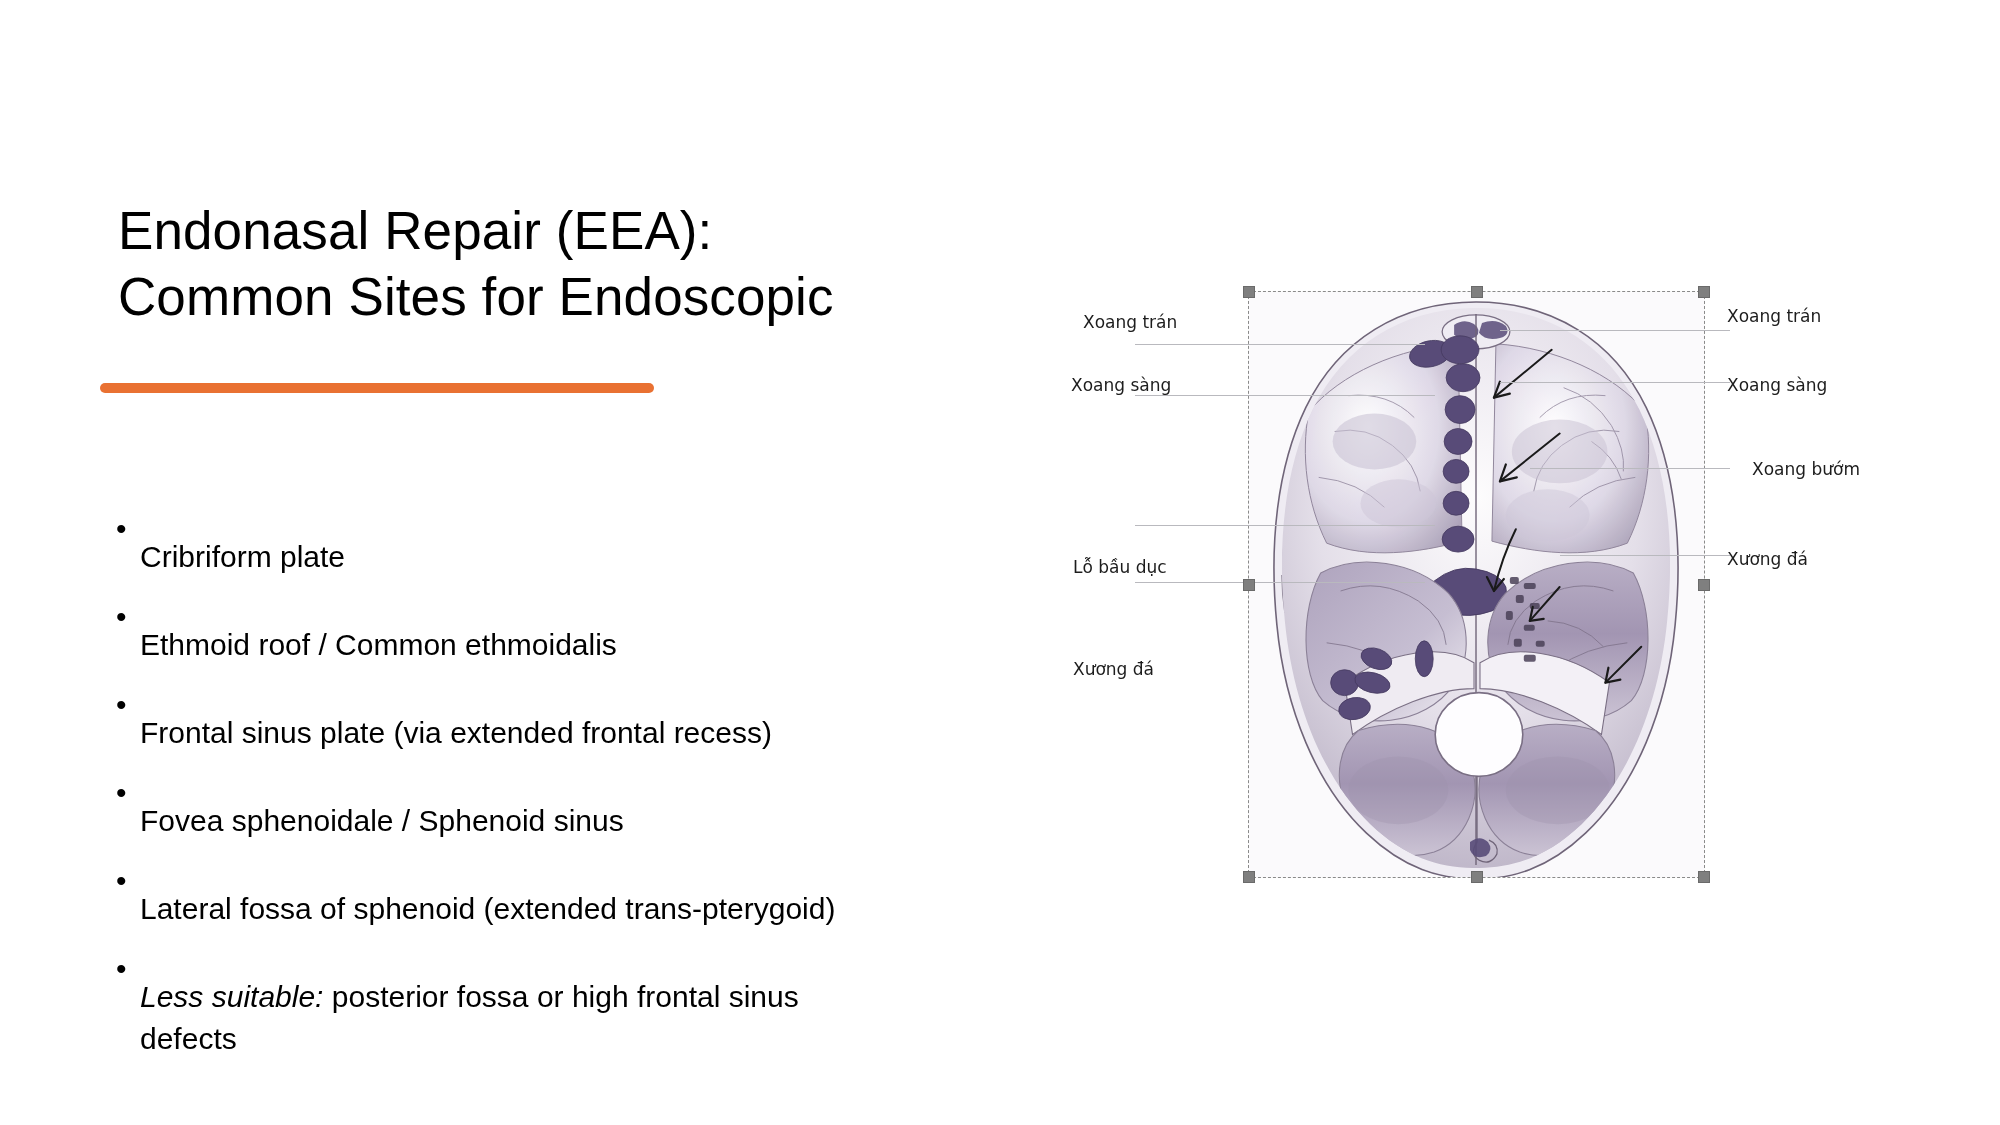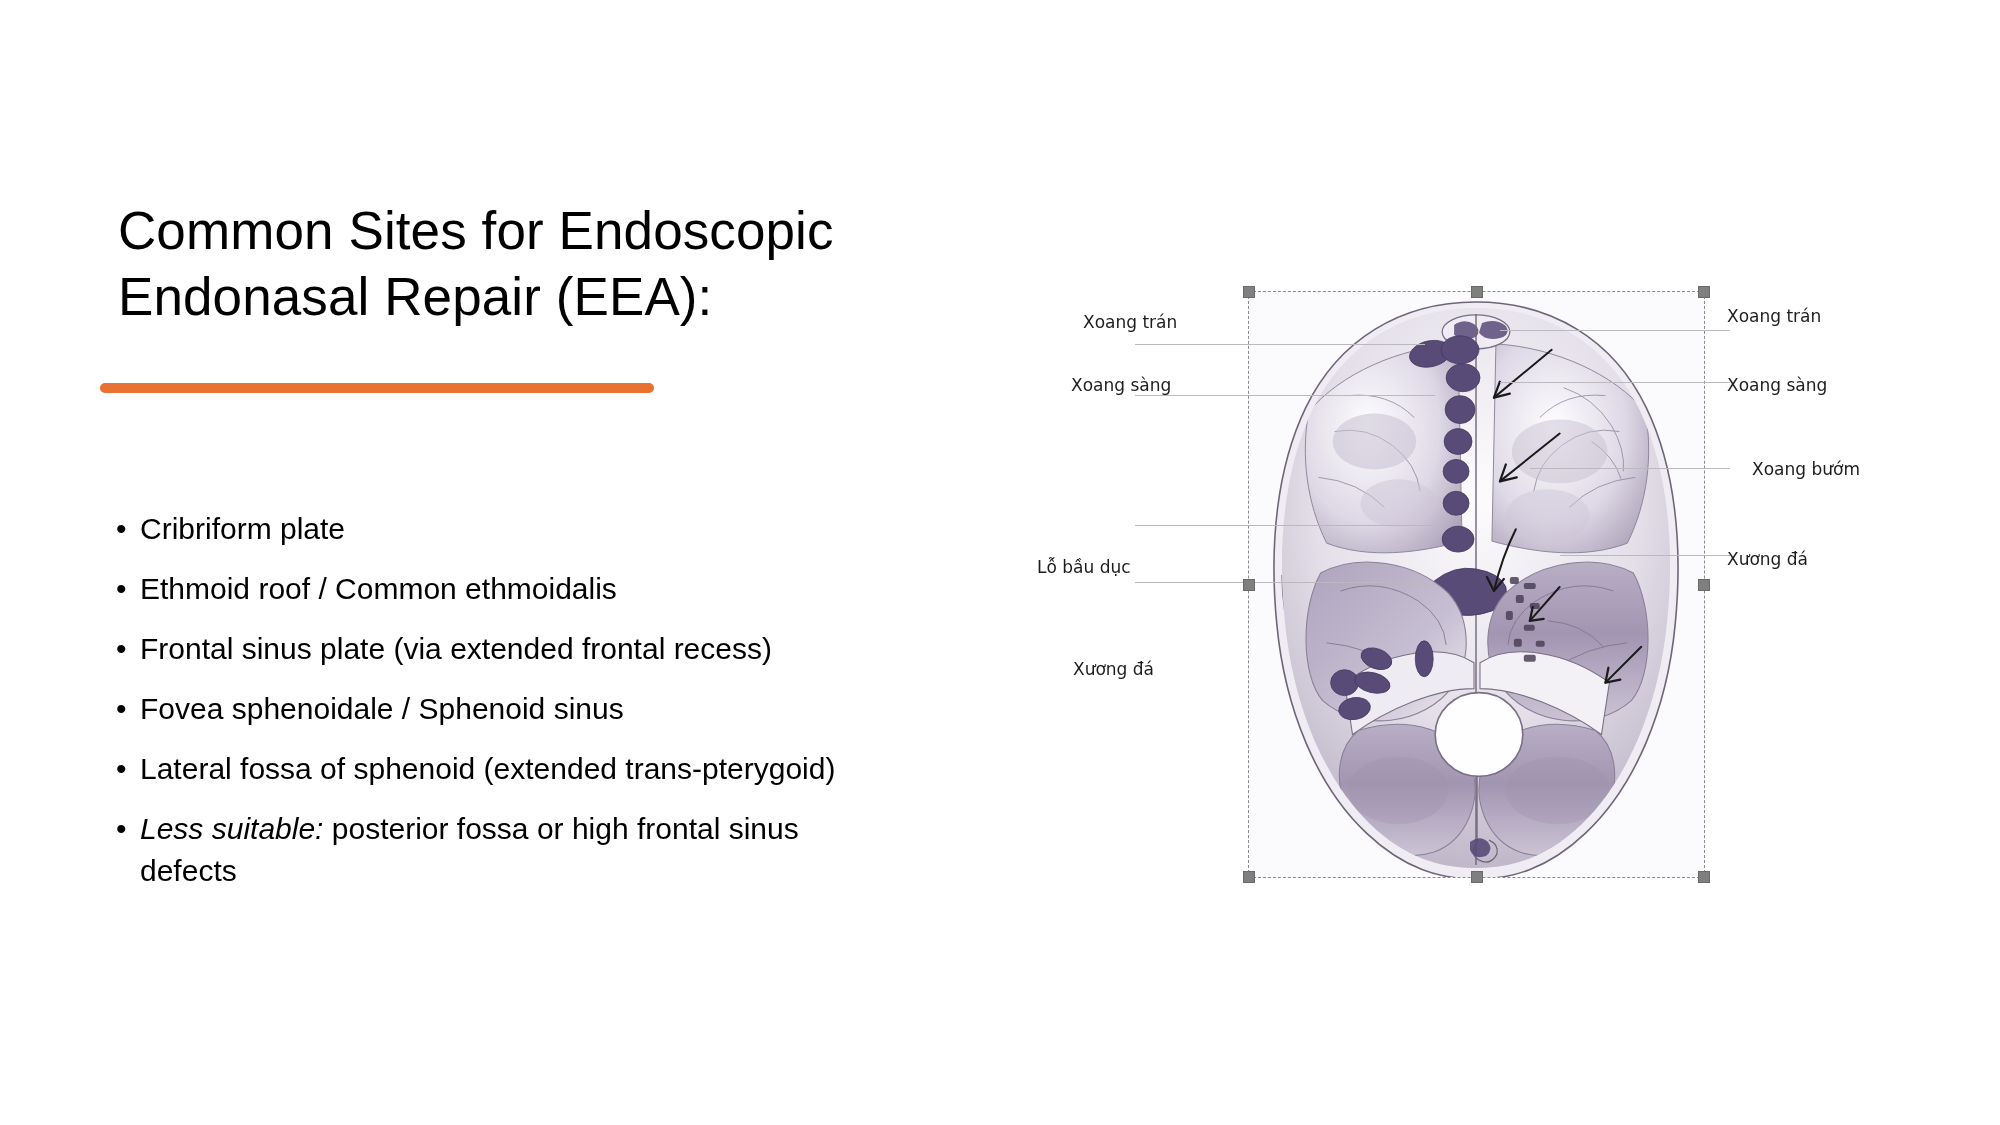--- a/index.html
+++ b/index.html
@@ -53,20 +53,21 @@
     color:#000;
     text-align:left;
     padding-left:4px;
     box-sizing:border-box;
   }
   .bullet-text{
     font-size:30px;
     line-height:42px;
     color:#000;
     flex:1;
+    margin-top:28px;
   }
   .bullet-text .ital{}
 
   
   .picture-frame{
     position:absolute;
     left:1248px; top:291px;
     width:457px; height:587px;
     box-sizing:border-box;
     border:1px dashed #8a8a8a;
@@ -110,22 +111,22 @@
     background:#b9b9be;
     z-index:1;
   }
 </style>
 </head>
 <body>
 
 <div class="slide">
 
   <div class="title-block">
+    <div class="title-line">Endonasal Repair (EEA):</div>
     <div class="title-line">Common Sites for Endoscopic</div>
-    <div class="title-line">Endonasal Repair (EEA):</div>
   </div>
   <div class="accent-bar"></div>
 
   <div class="bullets">
     <div class="bullet-row">
       <div class="bullet-dot">•</div>
       <div class="bullet-text">Cribriform plate</div>
     </div>
     <div class="bullet-row">
       <div class="bullet-dot">•</div>
@@ -153,21 +154,21 @@
   <div class="leader" style="left:1135px;top:395px;width:300px;"></div>
   <div class="leader" style="left:1135px;top:525px;width:300px;"></div>
   <div class="leader" style="left:1135px;top:582px;width:290px;"></div>
   <div class="leader" style="left:1500px;top:330px;width:230px;"></div>
   <div class="leader" style="left:1500px;top:382px;width:230px;"></div>
   <div class="leader" style="left:1530px;top:468px;width:200px;"></div>
   <div class="leader" style="left:1560px;top:555px;width:170px;"></div>
 
   <div class="anat-label" style="left:1083px;top:308px;">Xoang trán</div>
   <div class="anat-label" style="left:1071px;top:371px;">Xoang sàng</div>
-  <div class="anat-label" style="left:1037px;top:553px;">Lỗ bầu dục</div>
+  <div class="anat-label" style="left:1073px;top:553px;">Lỗ bầu dục</div>
   <div class="anat-label" style="left:1073px;top:655px;">Xương đá</div>
 
   <div class="anat-label" style="left:1727px;top:302px;">Xoang trán</div>
   <div class="anat-label" style="left:1727px;top:371px;">Xoang sàng</div>
   <div class="anat-label" style="left:1752px;top:455px;">Xoang bướm</div>
   <div class="anat-label" style="left:1727px;top:545px;">Xương đá</div>
 
   <div class="picture-frame">
 
     <svg class="art" viewBox="0 0 457 587" preserveAspectRatio="none">

